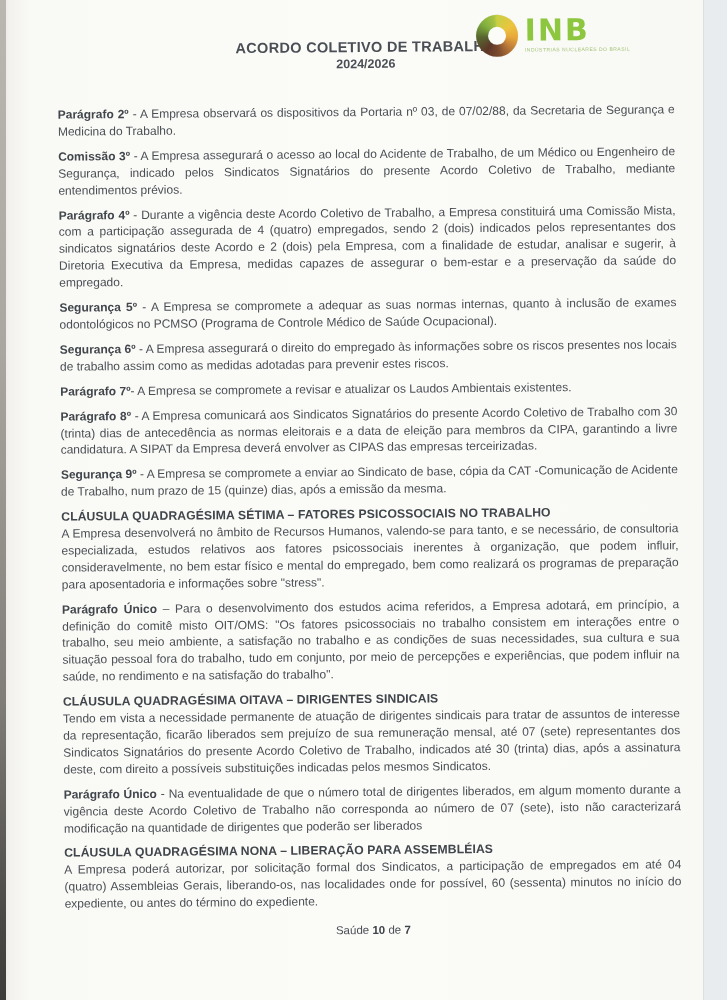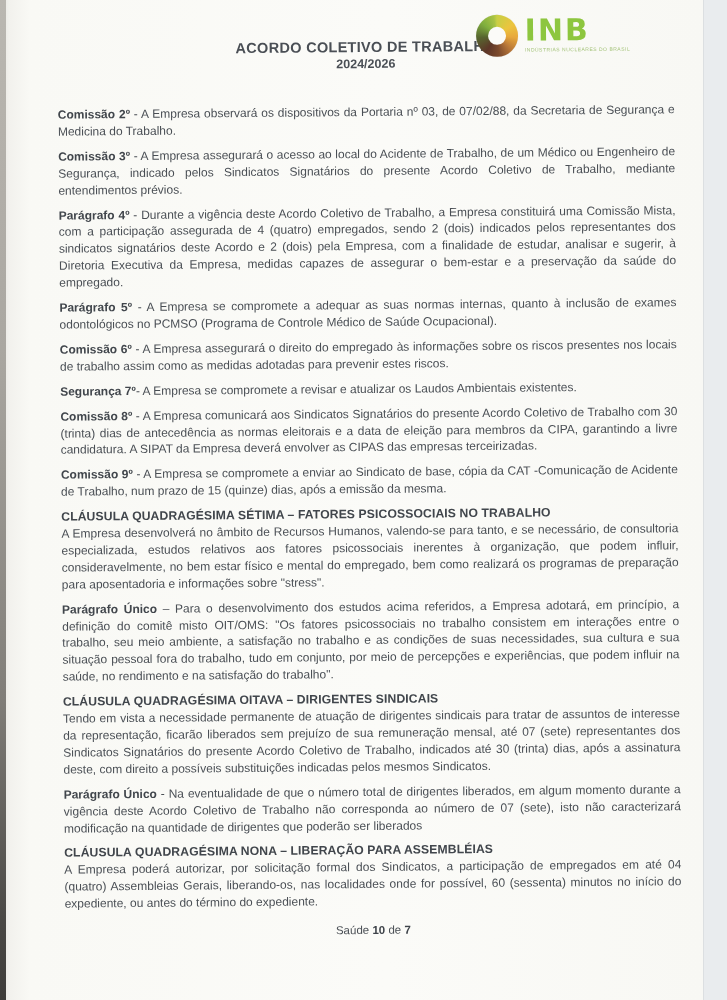--- a/index.html
+++ b/index.html
@@ -83,35 +83,35 @@
         <div class="logo-ring"></div>
         <div class="logo-textcol">
           <div class="logo-word">INB</div>
           <div class="logo-tagline">INDÚSTRIAS NUCLEARES DO BRASIL</div>
         </div>
       </div>
     </header>
 
     <main class="doc-body">
 
-      <p class="block"><strong class="para-label">Comissão 2º</strong><span> - A Empresa observará os dispositivos da Portaria nº 03, de 07/02/88, da Secretaria de Segurança e Medicina do Trabalho.</span></p>
+      <p class="block"><strong class="para-label">Parágrafo 2º</strong><span> - A Empresa observará os dispositivos da Portaria nº 03, de 07/02/88, da Secretaria de Segurança e Medicina do Trabalho.</span></p>
 
       <p class="block"><strong class="para-label">Comissão 3º</strong><span> - A Empresa assegurará o acesso ao local do Acidente de Trabalho, de um Médico ou Engenheiro de Segurança, indicado pelos Sindicatos Signatários do presente Acordo Coletivo de Trabalho, mediante entendimentos prévios.</span></p>
 
       <p class="block"><strong class="para-label">Parágrafo 4º</strong><span> - Durante a vigência deste Acordo Coletivo de Trabalho, a Empresa constituirá uma Comissão Mista, com a participação assegurada de 4 (quatro) empregados, sendo 2 (dois) indicados pelos representantes dos sindicatos signatários deste Acordo e 2 (dois) pela Empresa, com a finalidade de estudar, analisar e sugerir, à Diretoria Executiva da Empresa, medidas capazes de assegurar o bem-estar e a preservação da saúde do empregado.</span></p>
 
-      <p class="block"><strong class="para-label">Parágrafo 5º</strong><span> - A Empresa se compromete a adequar as suas normas internas, quanto à inclusão de exames odontológicos no PCMSO (Programa de Controle Médico de Saúde Ocupacional).</span></p>
+      <p class="block"><strong class="para-label">Segurança 5º</strong><span> - A Empresa se compromete a adequar as suas normas internas, quanto à inclusão de exames odontológicos no PCMSO (Programa de Controle Médico de Saúde Ocupacional).</span></p>
 
-      <p class="block"><strong class="para-label">Comissão 6º</strong><span> - A Empresa assegurará o direito do empregado às informações sobre os riscos presentes nos locais de trabalho assim como as medidas adotadas para prevenir estes riscos.</span></p>
+      <p class="block"><strong class="para-label">Segurança 6º</strong><span> - A Empresa assegurará o direito do empregado às informações sobre os riscos presentes nos locais de trabalho assim como as medidas adotadas para prevenir estes riscos.</span></p>
 
-      <p class="block"><strong class="para-label">Segurança 7º</strong><span>- A Empresa se compromete a revisar e atualizar os Laudos Ambientais existentes.</span></p>
+      <p class="block"><strong class="para-label">Parágrafo 7º</strong><span>- A Empresa se compromete a revisar e atualizar os Laudos Ambientais existentes.</span></p>
 
-      <p class="block"><strong class="para-label">Comissão 8º</strong><span> - A Empresa comunicará aos Sindicatos Signatários do presente Acordo Coletivo de Trabalho com 30 (trinta) dias de antecedência as normas eleitorais e a data de eleição para membros da CIPA, garantindo a livre candidatura. A SIPAT da Empresa deverá envolver as CIPAS das empresas terceirizadas.</span></p>
+      <p class="block"><strong class="para-label">Parágrafo 8º</strong><span> - A Empresa comunicará aos Sindicatos Signatários do presente Acordo Coletivo de Trabalho com 30 (trinta) dias de antecedência as normas eleitorais e a data de eleição para membros da CIPA, garantindo a livre candidatura. A SIPAT da Empresa deverá envolver as CIPAS das empresas terceirizadas.</span></p>
 
-      <p class="block"><strong class="para-label">Comissão 9º</strong><span> - A Empresa se compromete a enviar ao Sindicato de base, cópia da CAT -Comunicação de Acidente de Trabalho, num prazo de 15 (quinze) dias, após a emissão da mesma.</span></p>
+      <p class="block"><strong class="para-label">Segurança 9º</strong><span> - A Empresa se compromete a enviar ao Sindicato de base, cópia da CAT -Comunicação de Acidente de Trabalho, num prazo de 15 (quinze) dias, após a emissão da mesma.</span></p>
 
       <section class="block">
         <span class="clause-heading">CLÁUSULA QUADRAGÉSIMA SÉTIMA – FATORES PSICOSSOCIAIS NO TRABALHO</span>
         <span class="clause-body">A Empresa desenvolverá no âmbito de Recursos Humanos, valendo-se para tanto, e se necessário, de consultoria especializada, estudos relativos aos fatores psicossociais inerentes à organização, que podem influir, consideravelmente, no bem estar físico e mental do empregado, bem como realizará os programas de preparação para aposentadoria e informações sobre "stress".</span>
       </section>
 
       <p class="block"><strong class="para-label">Parágrafo Único</strong><span> – Para o desenvolvimento dos estudos acima referidos, a Empresa adotará, em princípio, a definição do comitê misto OIT/OMS: "Os fatores psicossociais no trabalho consistem em interações entre o trabalho, seu meio ambiente, a satisfação no trabalho e as condições de suas necessidades, sua cultura e sua situação pessoal fora do trabalho, tudo em conjunto, por meio de percepções e experiências, que podem influir na saúde, no rendimento e na satisfação do trabalho".</span></p>
 
       <section class="block">
         <span class="clause-heading">CLÁUSULA QUADRAGÉSIMA OITAVA – DIRIGENTES SINDICAIS</span>

